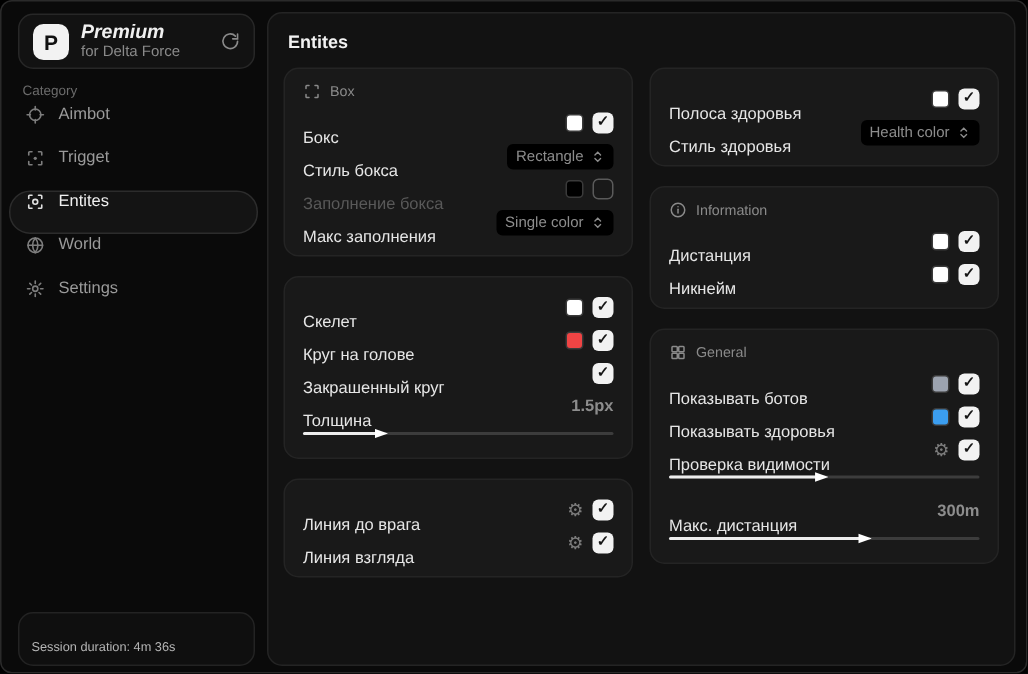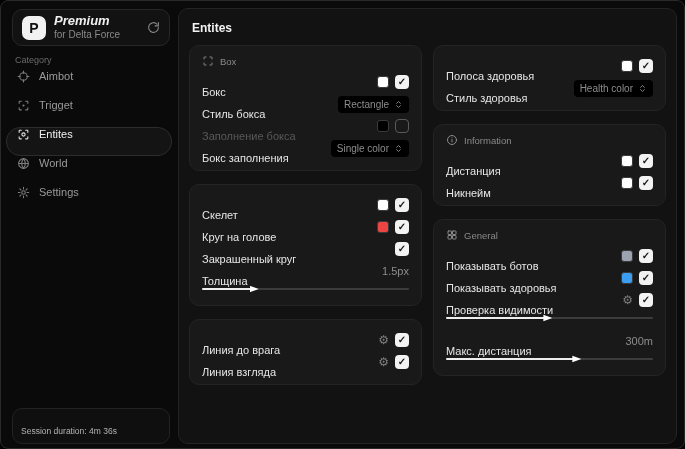--- a/index.html
+++ b/index.html
@@ -74,21 +74,21 @@
     color:#161616; font-size:10px; font-weight:bold; line-height:1;
   }
   .checkbox.unchecked { background:transparent; border:1.5px solid #5a5a5a; color:transparent; }
   .select {
     height:17px; background:#000000; border-radius:4px;
     display:flex; align-items:center; gap:5px; padding:0 6px;
     color:#8d8d8d; font-size:10px;
   }
   .select .cicon { display:flex; color:#8d8d8d; }
   .gear-glyph { color:#7d7d7d; font-size:12px; line-height:1; }
-  .slider-value { color:#8d8d8d; font-size:11px; font-weight:normal; }
+  .slider-value { color:#8d8d8d; font-size:11px; font-weight:bold; }
   .slider { position:relative; height:10px; margin-top:2px; }
   .slider .track { position:absolute; left:0; right:0; top:4px; height:2px; background:#3c3c3c; border-radius:2px; }
   .slider .fill { position:absolute; left:0; top:4px; height:2px; background:#ededed; border-radius:2px; }
   .slider .thumb {
     position:absolute; top:0.5px; width:9px; height:9px; background:#ffffff;
     clip-path:polygon(0 15%, 100% 50%, 0 85%); margin-left:-2px;
   }
   svg { display:block; }
 </style>
 </head>
@@ -214,21 +214,21 @@
             </span>
           </div>
           <div class="row">
             <span class="row-label disabled">Заполнение бокса</span>
             <span class="row-right">
               <span class="swatch" style="background: rgb(0, 0, 0);"></span>
               <span class="checkbox unchecked"></span>
             </span>
           </div>
           <div class="row">
-            <span class="row-label">Бокс заполнения</span>
+            <span class="row-label">Макс заполнения</span>
             <span class="select">
               <span>Single color</span>
               <span class="cicon">
                 <svg width="9" height="11" viewBox="0 0 24 24" fill="none" stroke="currentColor" stroke-width="2.4" stroke-linecap="round">
                     <polyline points="7 9 12 4 17 9"></polyline>
                     <polyline points="7 15 12 20 17 15"></polyline>
                   </svg>
               </span>
             </span>
           </div>

